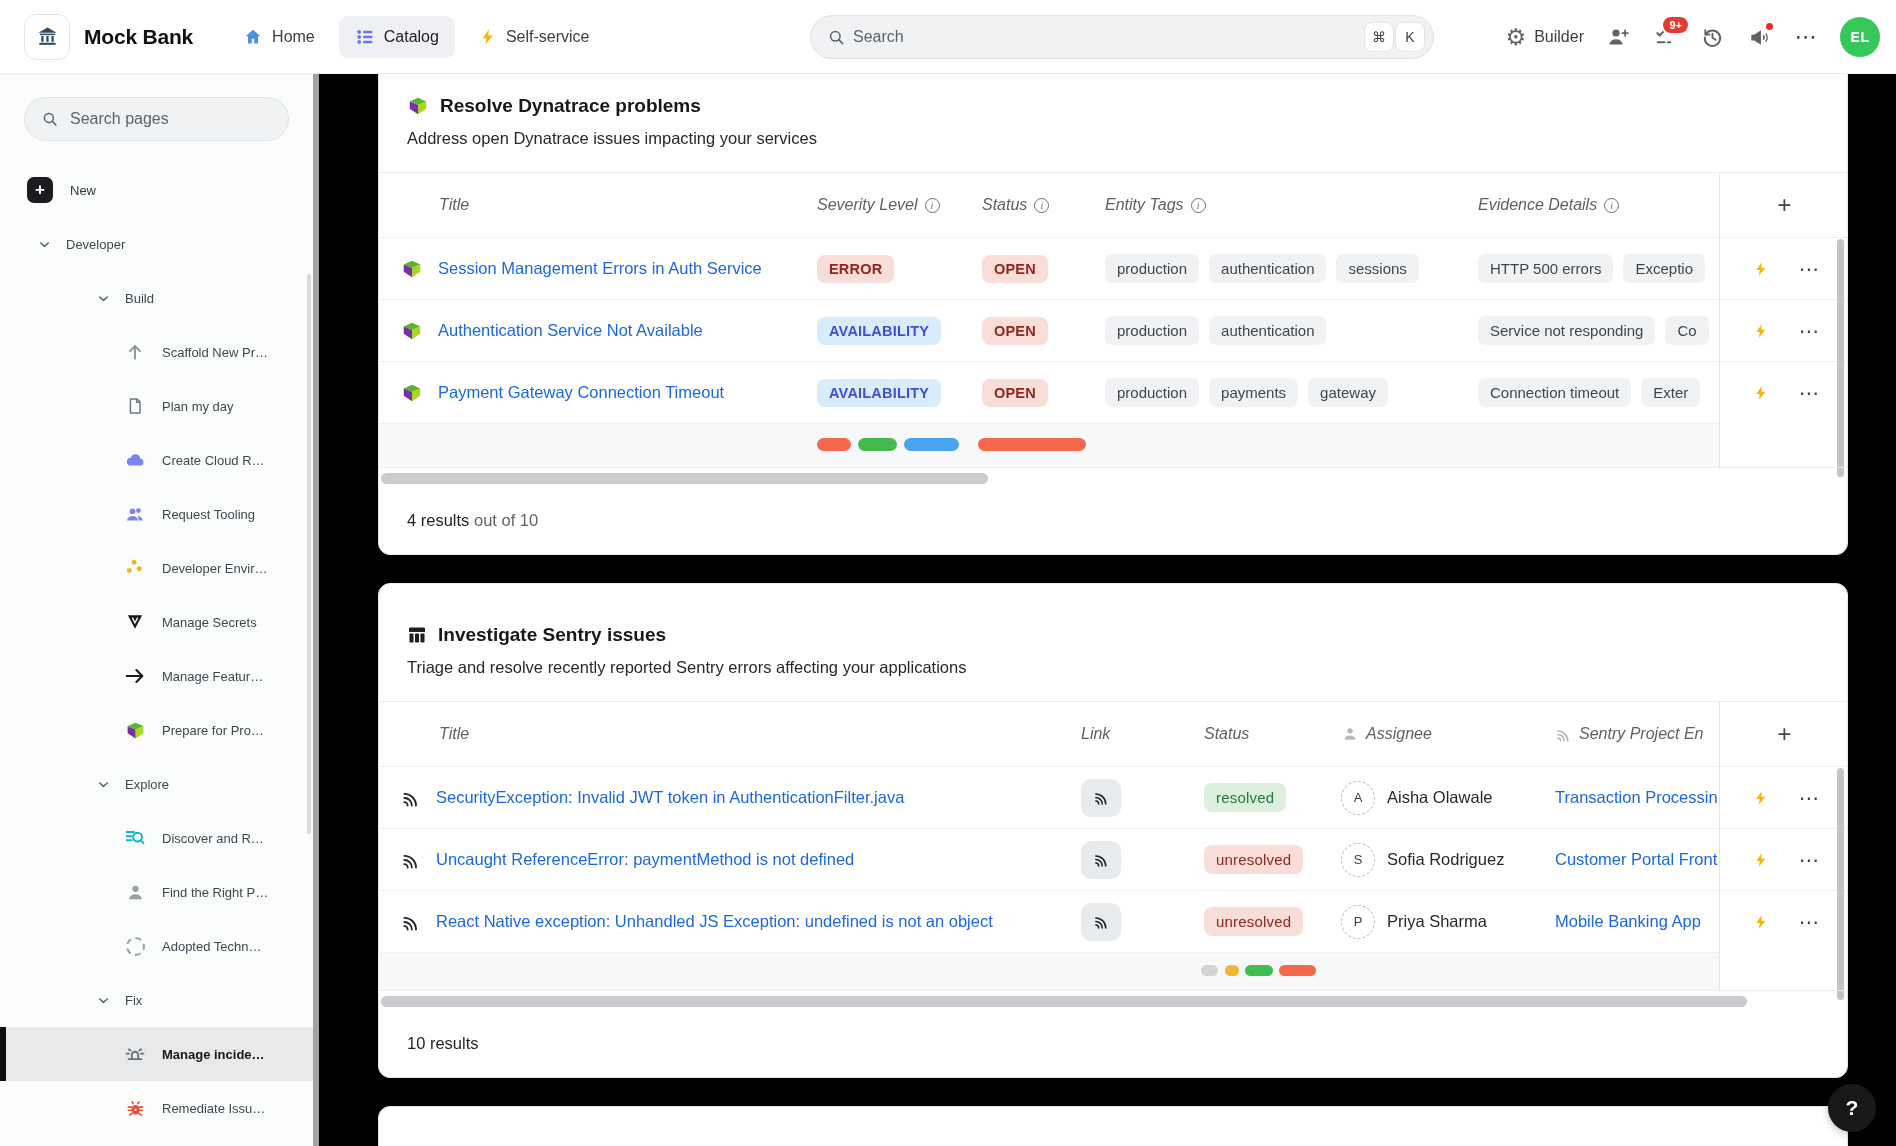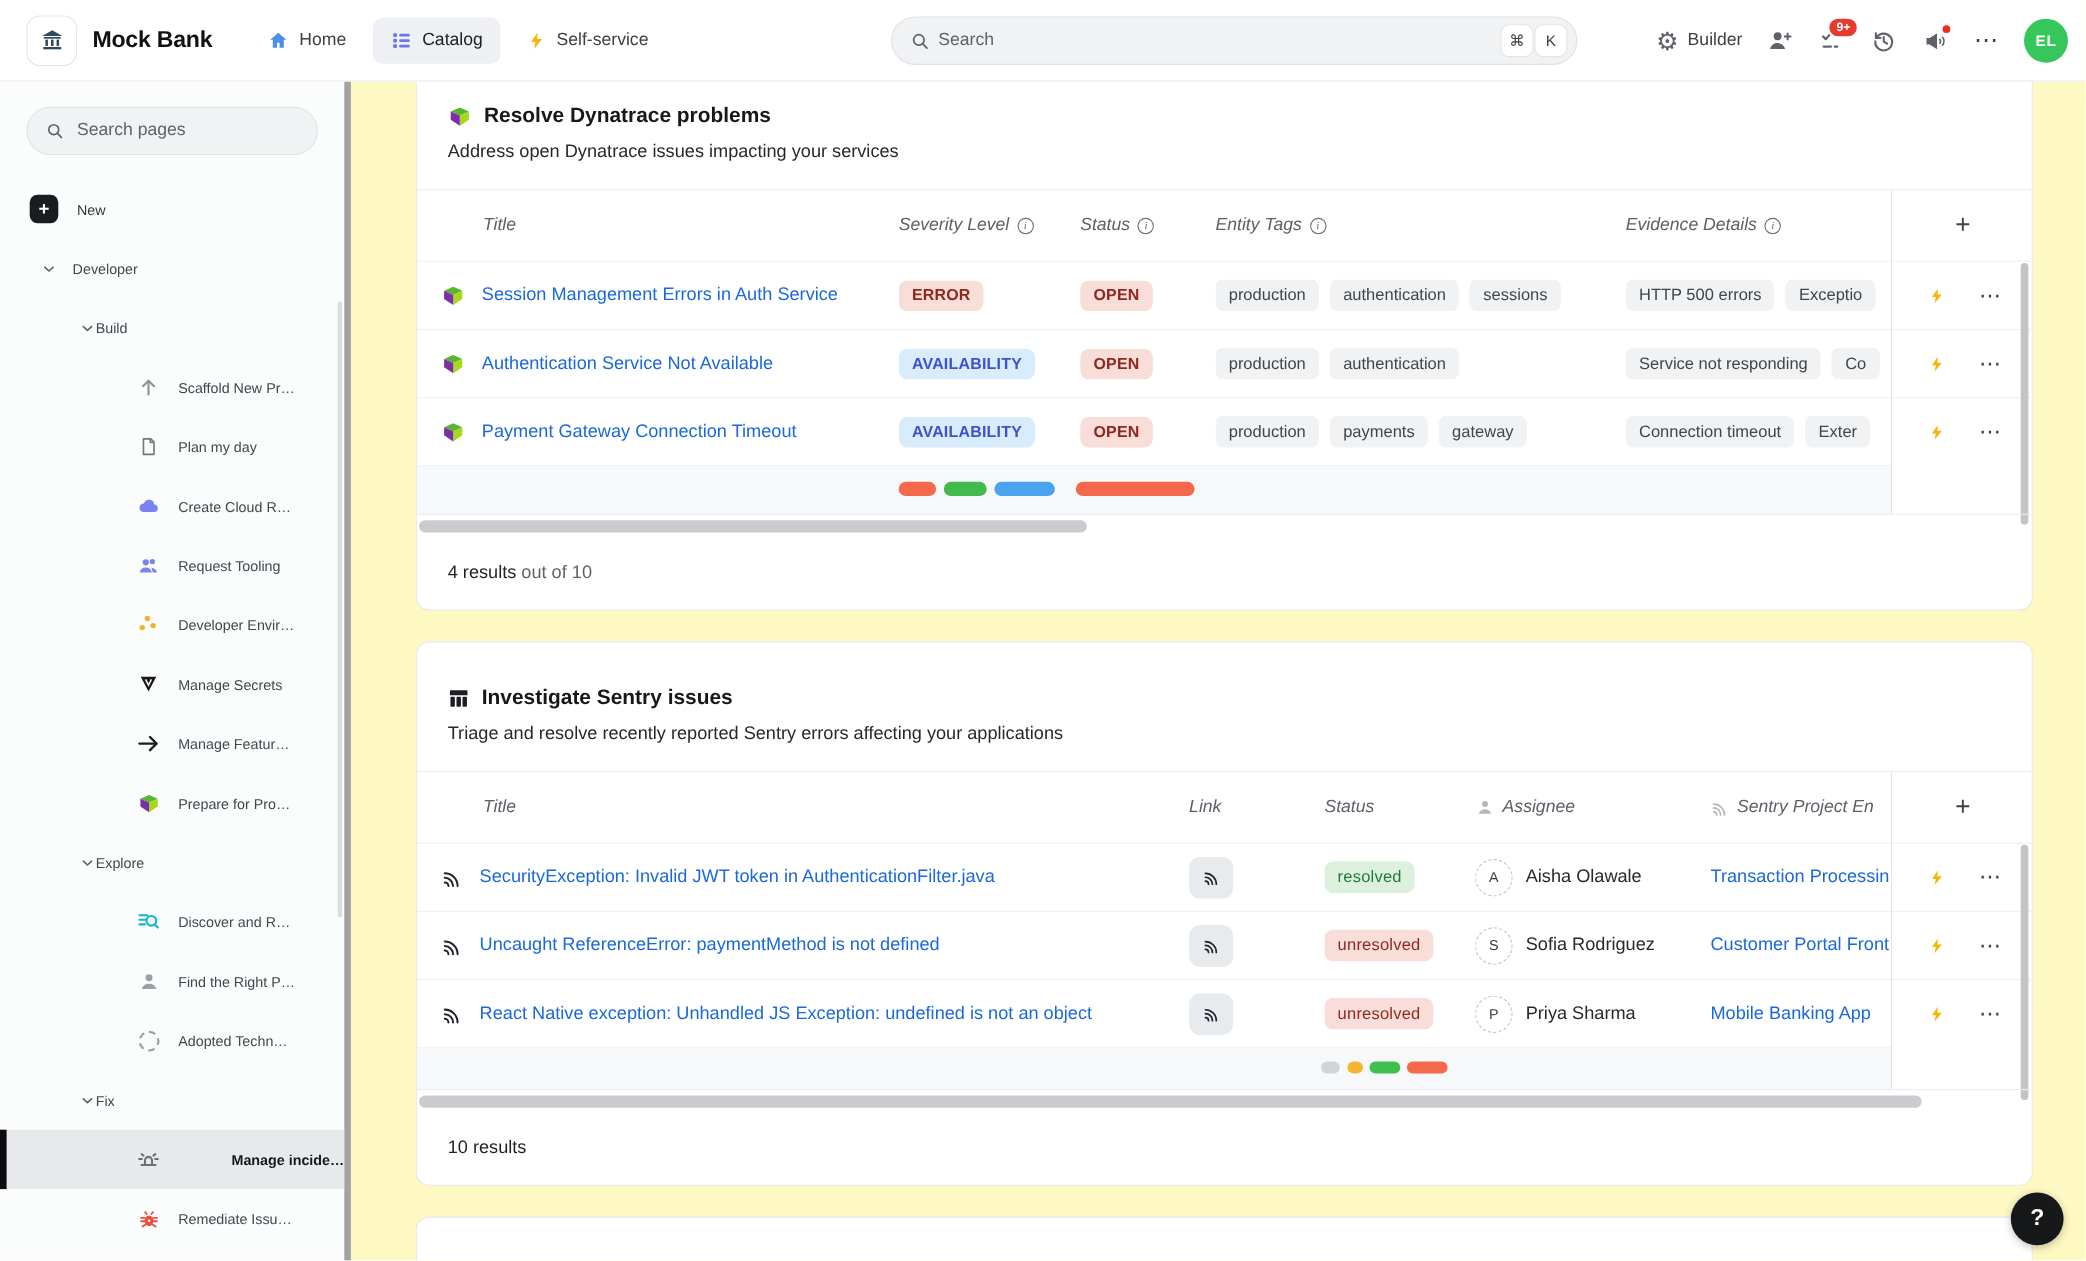--- a/index.html
+++ b/index.html
@@ -33,38 +33,38 @@
   .gear-glyph { font-size:23px; line-height:1; color:#5f6368; }
   .ellipsis-glyph { font-size:22px; color:#3c4043; letter-spacing:1px; }
   .avatar { width:40px; height:40px; border-radius:50%; background:#35c75a; color:#fff;
     display:flex; align-items:center; justify-content:center; font-size:14px; font-weight:700;
     letter-spacing:.5px; cursor:pointer; }
 
   
   .app-body { display:flex; height:1072px; }
   .sidebar { position:relative; width:319px; flex:0 0 319px; background:#fbfcfc;
     border-right:6px solid #a3a3a3; padding-top:23px; overflow:hidden; }
-  .main { flex:1; background:#fef9c3; padding:0 48px 4px 59px; overflow:hidden; }
+  .main { flex:1; background:#000000; padding:0 48px 4px 59px; overflow:hidden; }
 
   
   .sb-search { margin:0 24px 10px; height:44px; background:#f0f2f4; border:1px solid #e0e3e7;
     border-radius:22px; display:flex; align-items:center; gap:11px; padding:0 16px; color:#5f6368; font-size:16px; }
   .sb-row { height:54px; display:flex; align-items:center; font-size:13px; color:#42474f;
     cursor:pointer; position:relative; }
   .sb-row.new-row { margin-top:22px; padding-left:27px; gap:17px; color:#34383f; }
   .plus-box { width:26px; height:26px; background:#1b1c20; border-radius:7px; color:#fff;
     display:flex; align-items:center; justify-content:center; }
   .plus-box::after { content:"+"; font-size:17px; font-weight:700; line-height:1; margin-top:-1px; }
   .sb-row .chev { display:flex; color:#5f6368; }
   .lvl0 { padding-left:37px; gap:14px; }
-  .lvl1 { padding-left:72px; gap:0; }
+  .lvl1 { padding-left:96px; gap:14px; }
   .leaf { padding-left:123px; gap:15px; }
   .leaf .li-ic { width:24px; height:24px; display:flex; align-items:center; justify-content:center; flex:0 0 auto; }
   .leaf span.txt { white-space:nowrap; overflow:hidden; text-overflow:ellipsis; max-width:170px; }
-  .sb-row.selected { background:#e7e9eb; color:#17181a; font-weight:700;justify-content:space-between; }
+  .sb-row.selected { background:#e7e9eb; color:#17181a; font-weight:700; }
   .sb-row.selected::before { content:""; position:absolute; left:0; top:0; bottom:0; width:6px; background:#0d0d0f; }
   .dashed-circle { width:19px; height:19px; border:2.4px dashed #9aa0a6; border-radius:50%; }
   .sb-scroll { position:absolute; right:2px; top:200px; width:4px; height:560px; background:#dadcdf; border-radius:2px; }
 
   
   .card { width:1470px; background:#fff; border:1px solid #e7e8eb; border-radius:12px; overflow:hidden; }
   .card.first { margin-top:-20px; border-top-left-radius:0; border-top-right-radius:0; }
   .card + .card { margin-top:28px; }
   .card-head { padding:40px 28px 24px; }
   .card-title { display:flex; align-items:center; gap:11px; font-size:19px; font-weight:700; color:#17181c; }

